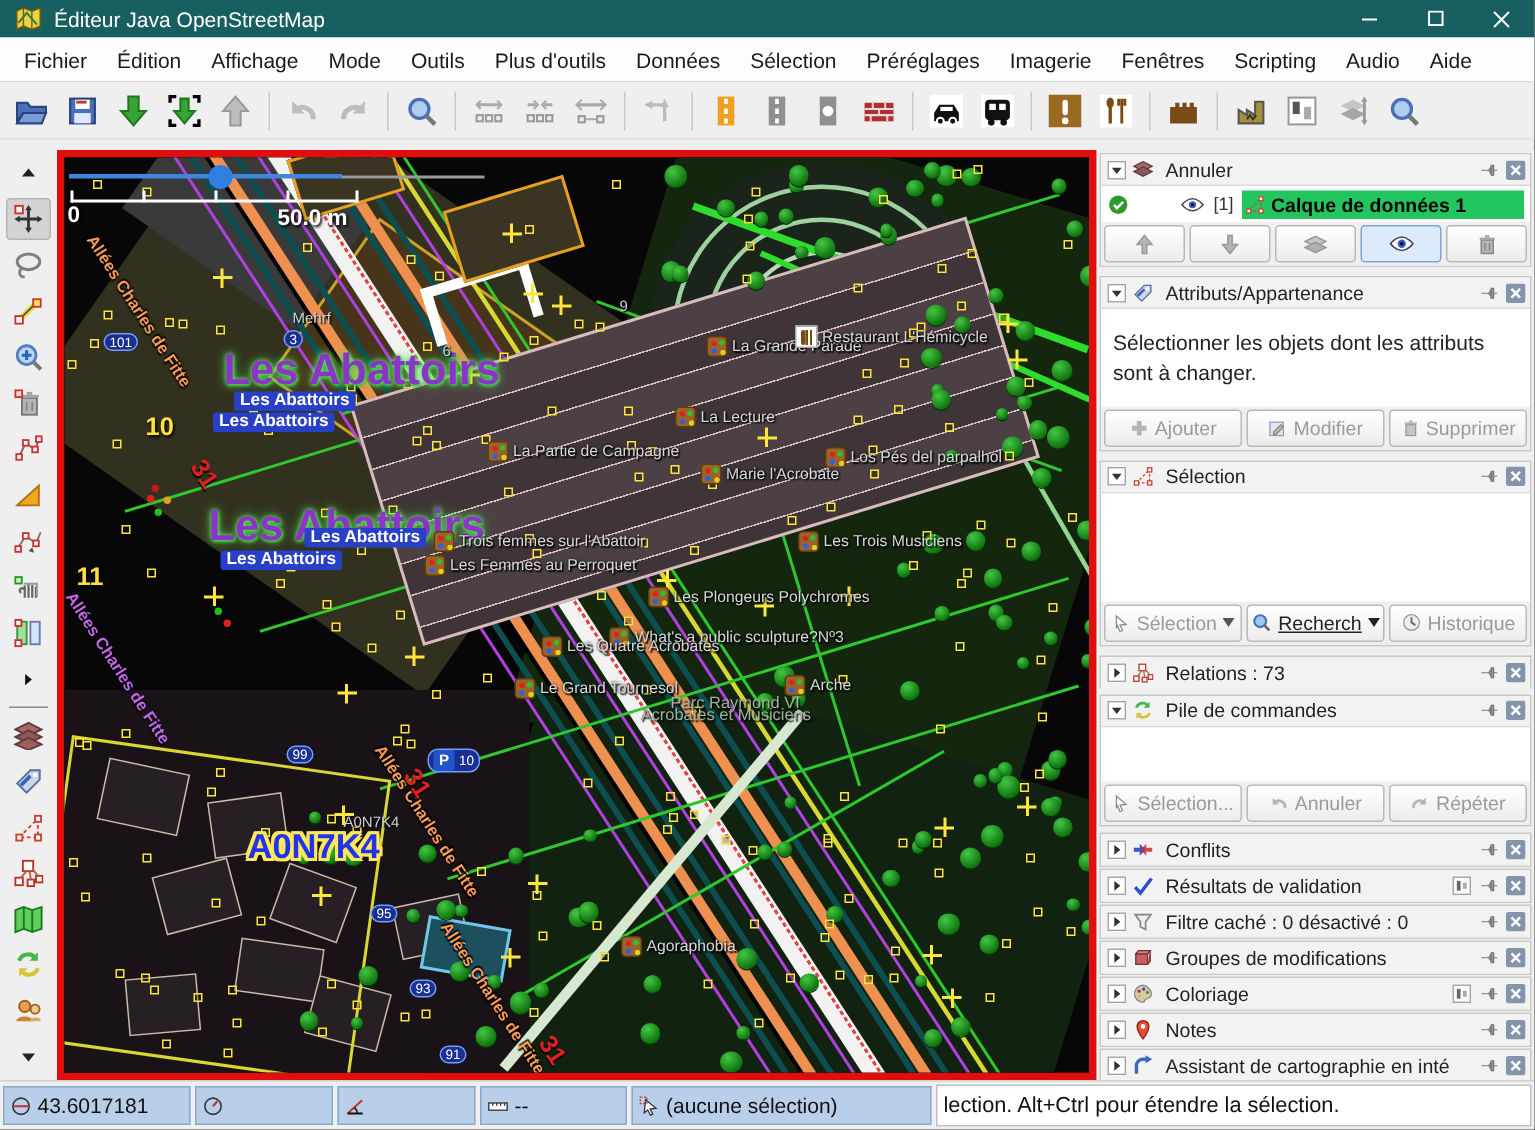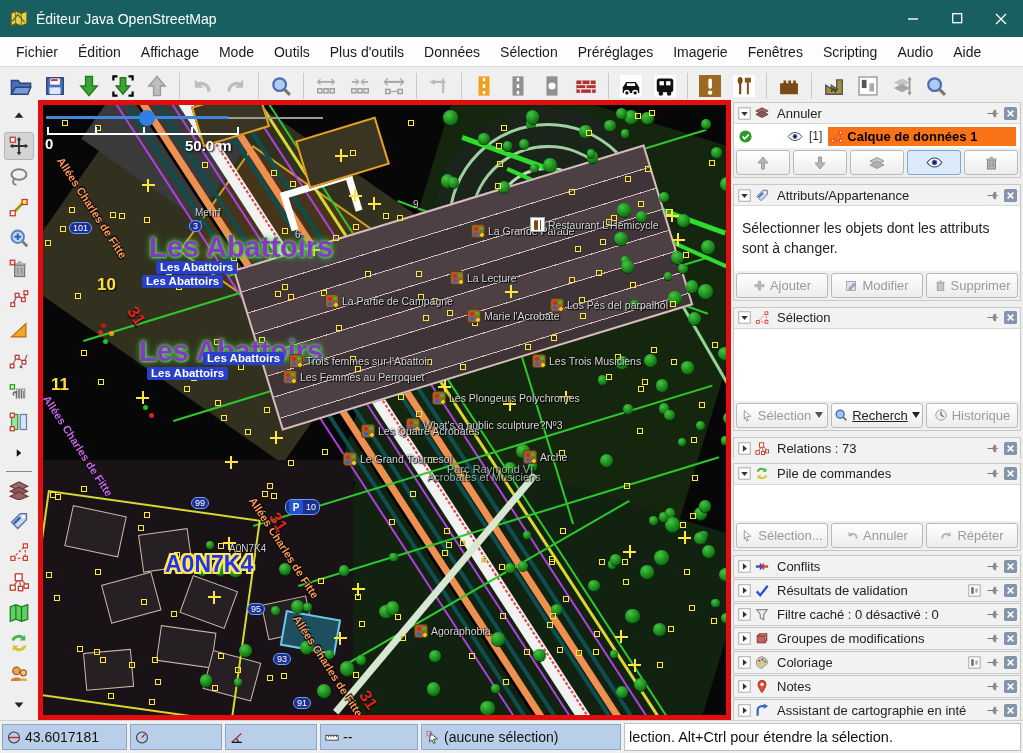--- a/index.html
+++ b/index.html
@@ -1,20 +1,20 @@
 <!DOCTYPE html>
 <html><head>
 <meta charset="utf-8">
 <style>
   * { margin:0; padding:0; box-sizing:border-box; }
   html,body { width:1023px; height:753px; overflow:hidden; }
   body { font-family:"Liberation Sans", sans-serif; font-size:13px; background:#f0efef; position:relative; }
 
   
-  #titlebar { height:37px; background:#175f60; color:#fff; display:flex; align-items:center; }
+  #titlebar { height:25px; background:#175f60; color:#fff; display:flex; align-items:center; }
   #titlebar .appicon { width:18px; height:18px; margin:0 8px 0 10px; }
   #titlebar .title { font-size:14px; flex:1; }
   .winbtn { width:44px; height:32px; display:flex; align-items:center; justify-content:center; color:#fff; font-size:14px; }
   .winbtn svg { display:block; }
 
   
   #menubar { height:30px; background:#fdfdfd; border-bottom:1px solid #d9d9d9; display:flex; align-items:center; padding-left:6px; }
   .menu-item { padding:5px 10px; font-size:14px; color:#1a1a1a; cursor:default; }
 
   
@@ -69,21 +69,21 @@
   .panel { background:#fff; border:1px solid #c8c8c8; margin-bottom:4px; }
   .phead { height:21px; background:#f3f2f2; border-bottom:1px solid #d8d8d8; display:flex; align-items:center; padding:0 3px; gap:4px; }
   .phead .ptitle { flex:1; font-size:13px; color:#222; margin-left:4px; }
   .mini { width:14px; height:14px; display:flex; align-items:center; justify-content:center; }
   .pbody { background:#fff; }
   .pbtns { display:flex; gap:3px; padding:2px; background:#f0efef; }
   .pbtn { flex:1; height:25px; border:1px solid #b9b9b9; border-radius:3px; background:linear-gradient(#ffffff,#ececec); color:#9a9a9a; font-size:13px; display:flex; align-items:center; justify-content:center; gap:4px; overflow:hidden; white-space:nowrap; }
   .pbtn.on { background:#dcebfb; border-color:#7aa7d8; }
   .pbtn.dark { color:#222;text-decoration:underline; }
   .layer-row { display:flex; align-items:center; height:24px; padding:0 4px; gap:6px; }
-  .layer-row .lname { background:#f97316; font-weight:bold; font-size:13px; padding:2px 6px 2px 2px; display:flex; align-items:center; gap:4px; flex:1; }
+  .layer-row .lname { background:#22c55e; font-weight:bold; font-size:13px; padding:2px 6px 2px 2px; display:flex; align-items:center; gap:4px; flex:1; }
   .tags-msg { padding:12px 8px; font-size:14px; color:#222; line-height:1.45; }
   .empty-list { height:72px; }
   .empty-small { height:36px; }
 
   
   #statusbar { position:absolute; left:0; bottom:0; width:1023px; height:33px; background:#f0efef; border-top:1px solid #d0d0d0; display:flex; align-items:center; padding:0 2px; gap:3px; }
   .sseg { height:26px; background:#b9cee8; border:1px solid #8aa8cc; display:flex; align-items:center; padding:0 4px; gap:4px; font-size:14px; color:#111; }
   .shelp { height:28px; background:#fff; border:1px solid #c0c0c0; flex:1; display:flex; align-items:center; padding:0 4px; font-size:14.5px; color:#111; overflow:hidden; white-space:nowrap; }
 </style>
 </head>

